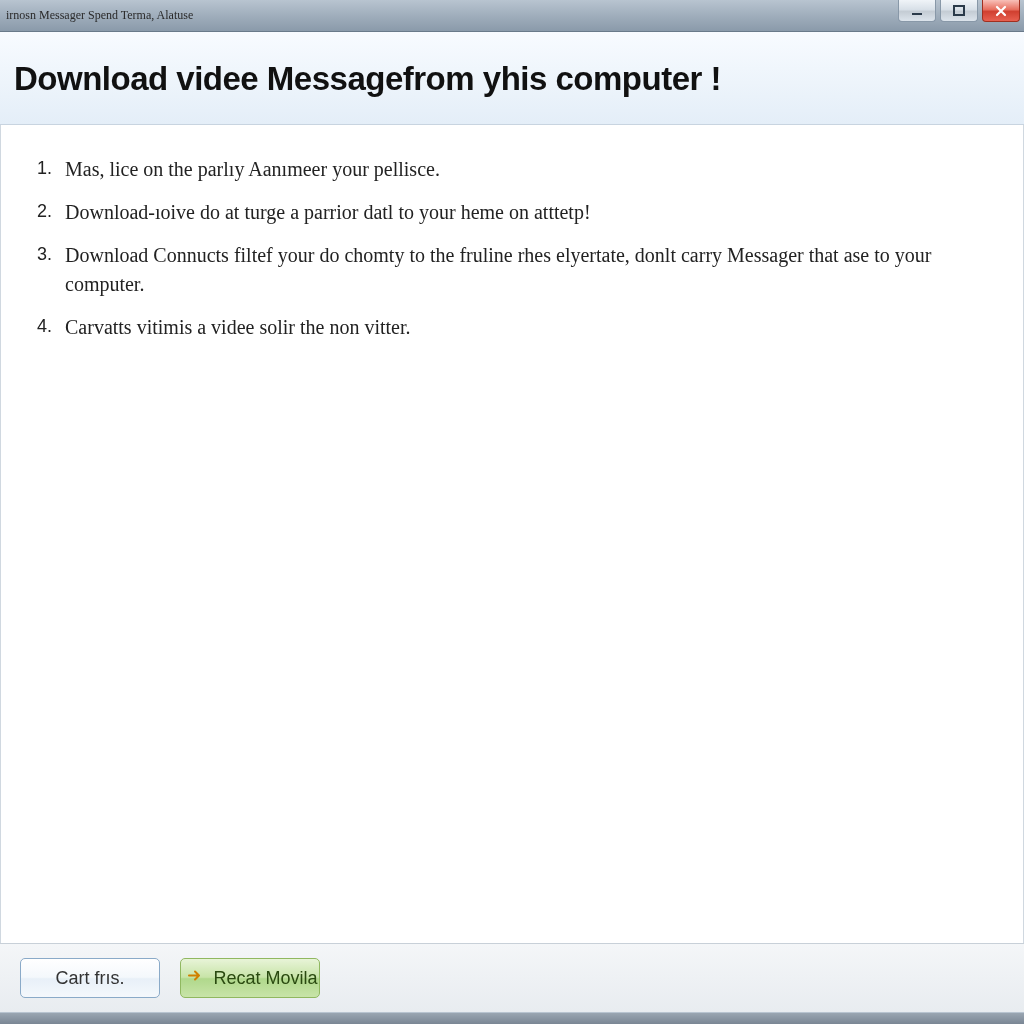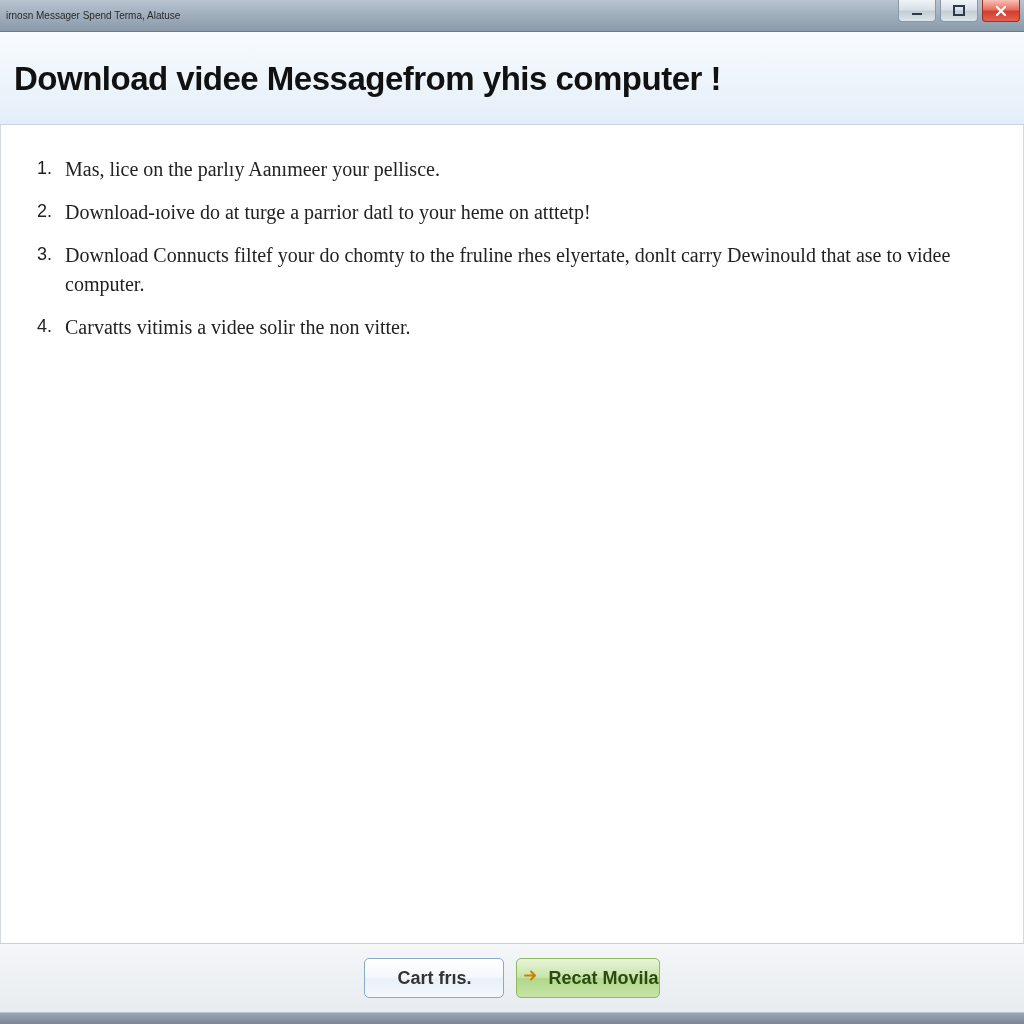--- a/index.html
+++ b/index.html
@@ -22,25 +22,26 @@
 
 .titlebar {
   height: 32px;
   background: linear-gradient(to bottom, #b8c4d0 0%, #a0aebc 50%, #8a9aaa 100%);
   display: flex;
   align-items: center;
   border-bottom: 1px solid #6a7a8a;
   position: relative;
 }
 .titlebar-title {
-  font-size: 10px;
+  font-size: 12px;
   color: #2a2a2a;
   padding-left: 6px;
   white-space: nowrap;
   overflow: hidden;
+  font-family: Liberation Serif, serif;
 }
 .window-controls {
   margin-left: auto;
   display: flex;
   gap: 4px;
   padding-right: 4px;
   height: 100%;
   align-items: flex-start;
 }
 .win-btn {
@@ -99,23 +100,22 @@
   color: #222;
 }
 .step-text { flex: 1; font-family: Liberation Serif, serif; }
 
 
 .footer-panel {
   background: linear-gradient(to bottom, #f4f6f8 0%, #e8ecf0 100%);
   border-top: 1px solid #c8d0d8;
   padding: 14px 20px 14px 20px;
   display: flex;
-  justify-content: center;
-  gap: 12px;
-  font-weight: bold;
+  justify-content: flex-start;
+  gap: 20px;
 }
 .dlg-btn {
   min-width: 140px;
   height: 40px;
   border-radius: 5px;
   font-size: 18px;
   display: flex;
   align-items: center;
   justify-content: center;
   cursor: pointer;
@@ -185,21 +185,21 @@
       <li>
         <span class="step-num">1.</span>
         <span class="step-text">Mas, lice on the parlıy Aanımeer your pellisce.</span>
       </li>
       <li>
         <span class="step-num">2.</span>
         <span class="step-text">Download-ıoive do at turge a parrior datl to your heme on atttetp!</span>
       </li>
       <li>
         <span class="step-num">3.</span>
-        <span class="step-text">Download Connucts filtef your do chomty to the fruline rhes elyertate, donlt carry Dewinould that ase to videe computer.</span>
+        <span class="step-text">Download Connucts filtef your do chomty to the fruline rhes elyertate, donlt carry Messager that ase to your computer.</span>
       </li>
       <li>
         <span class="step-num">4.</span>
         <span class="step-text">Carvatts vitimis a videe solir the non vitter.</span>
       </li>
     </ol>
   </div>
 
   <div class="footer-panel">
     <div class="dlg-btn secondary">

